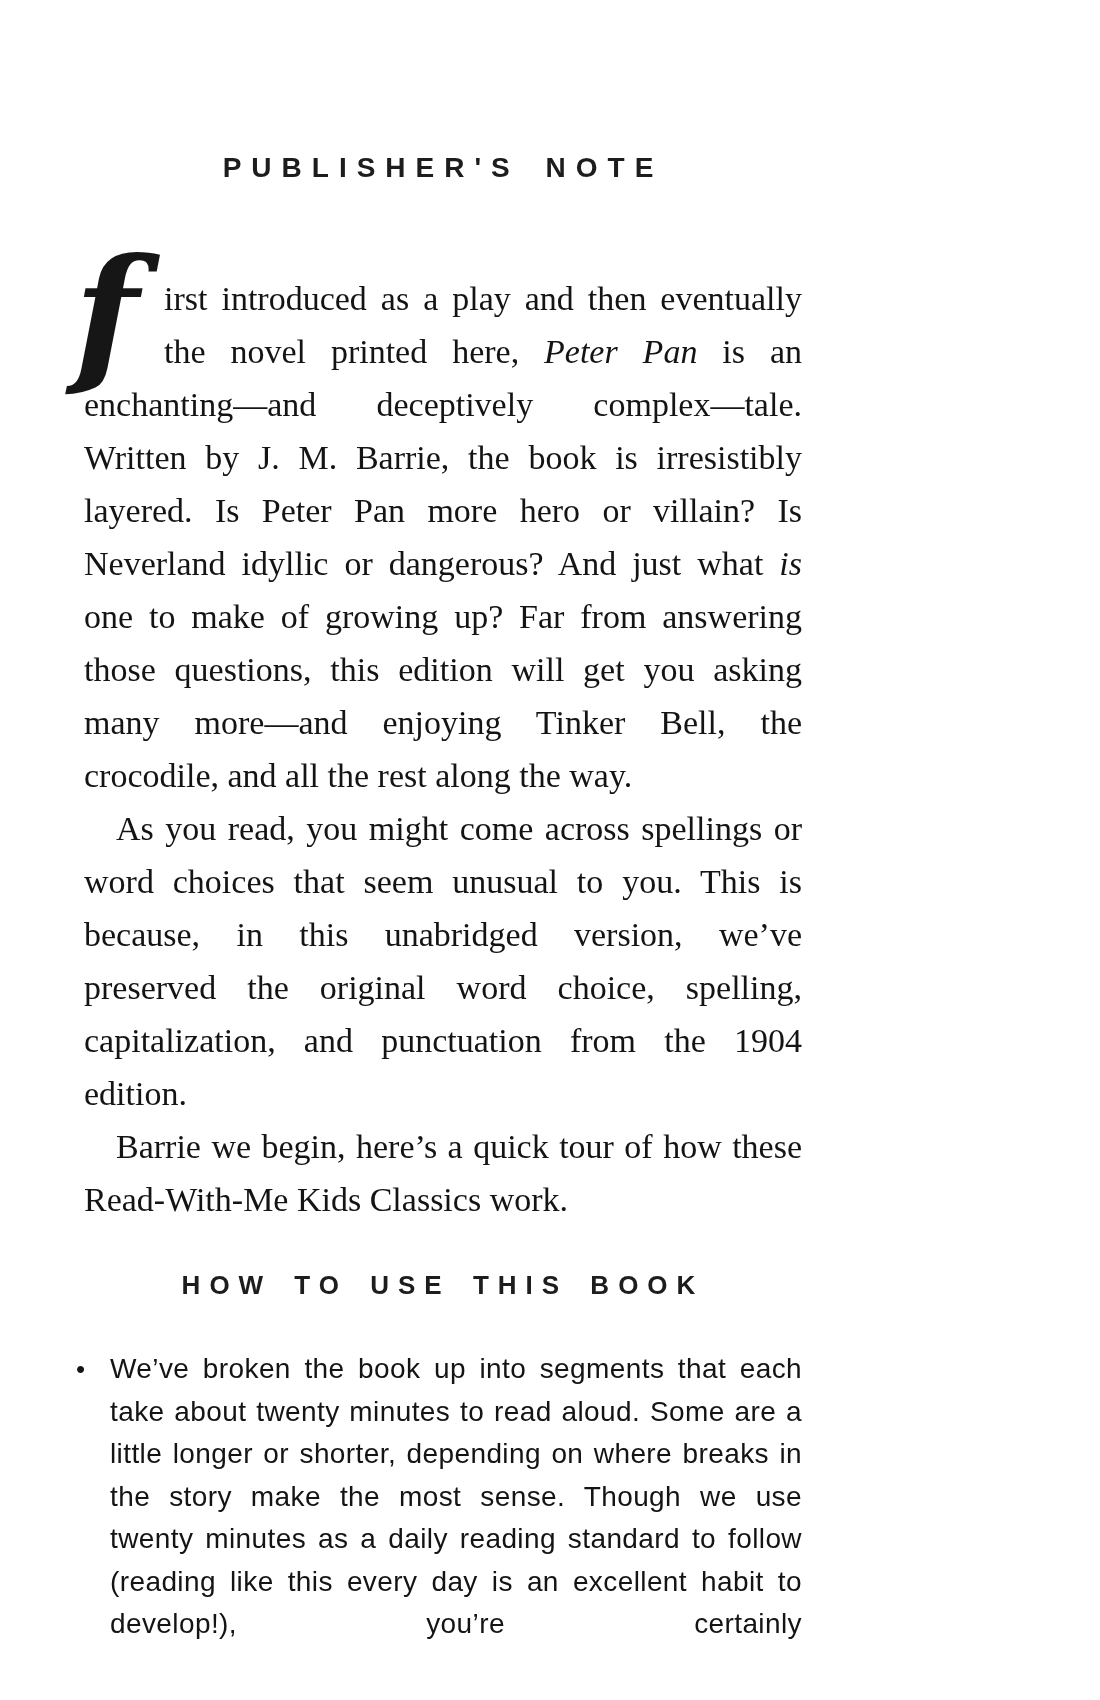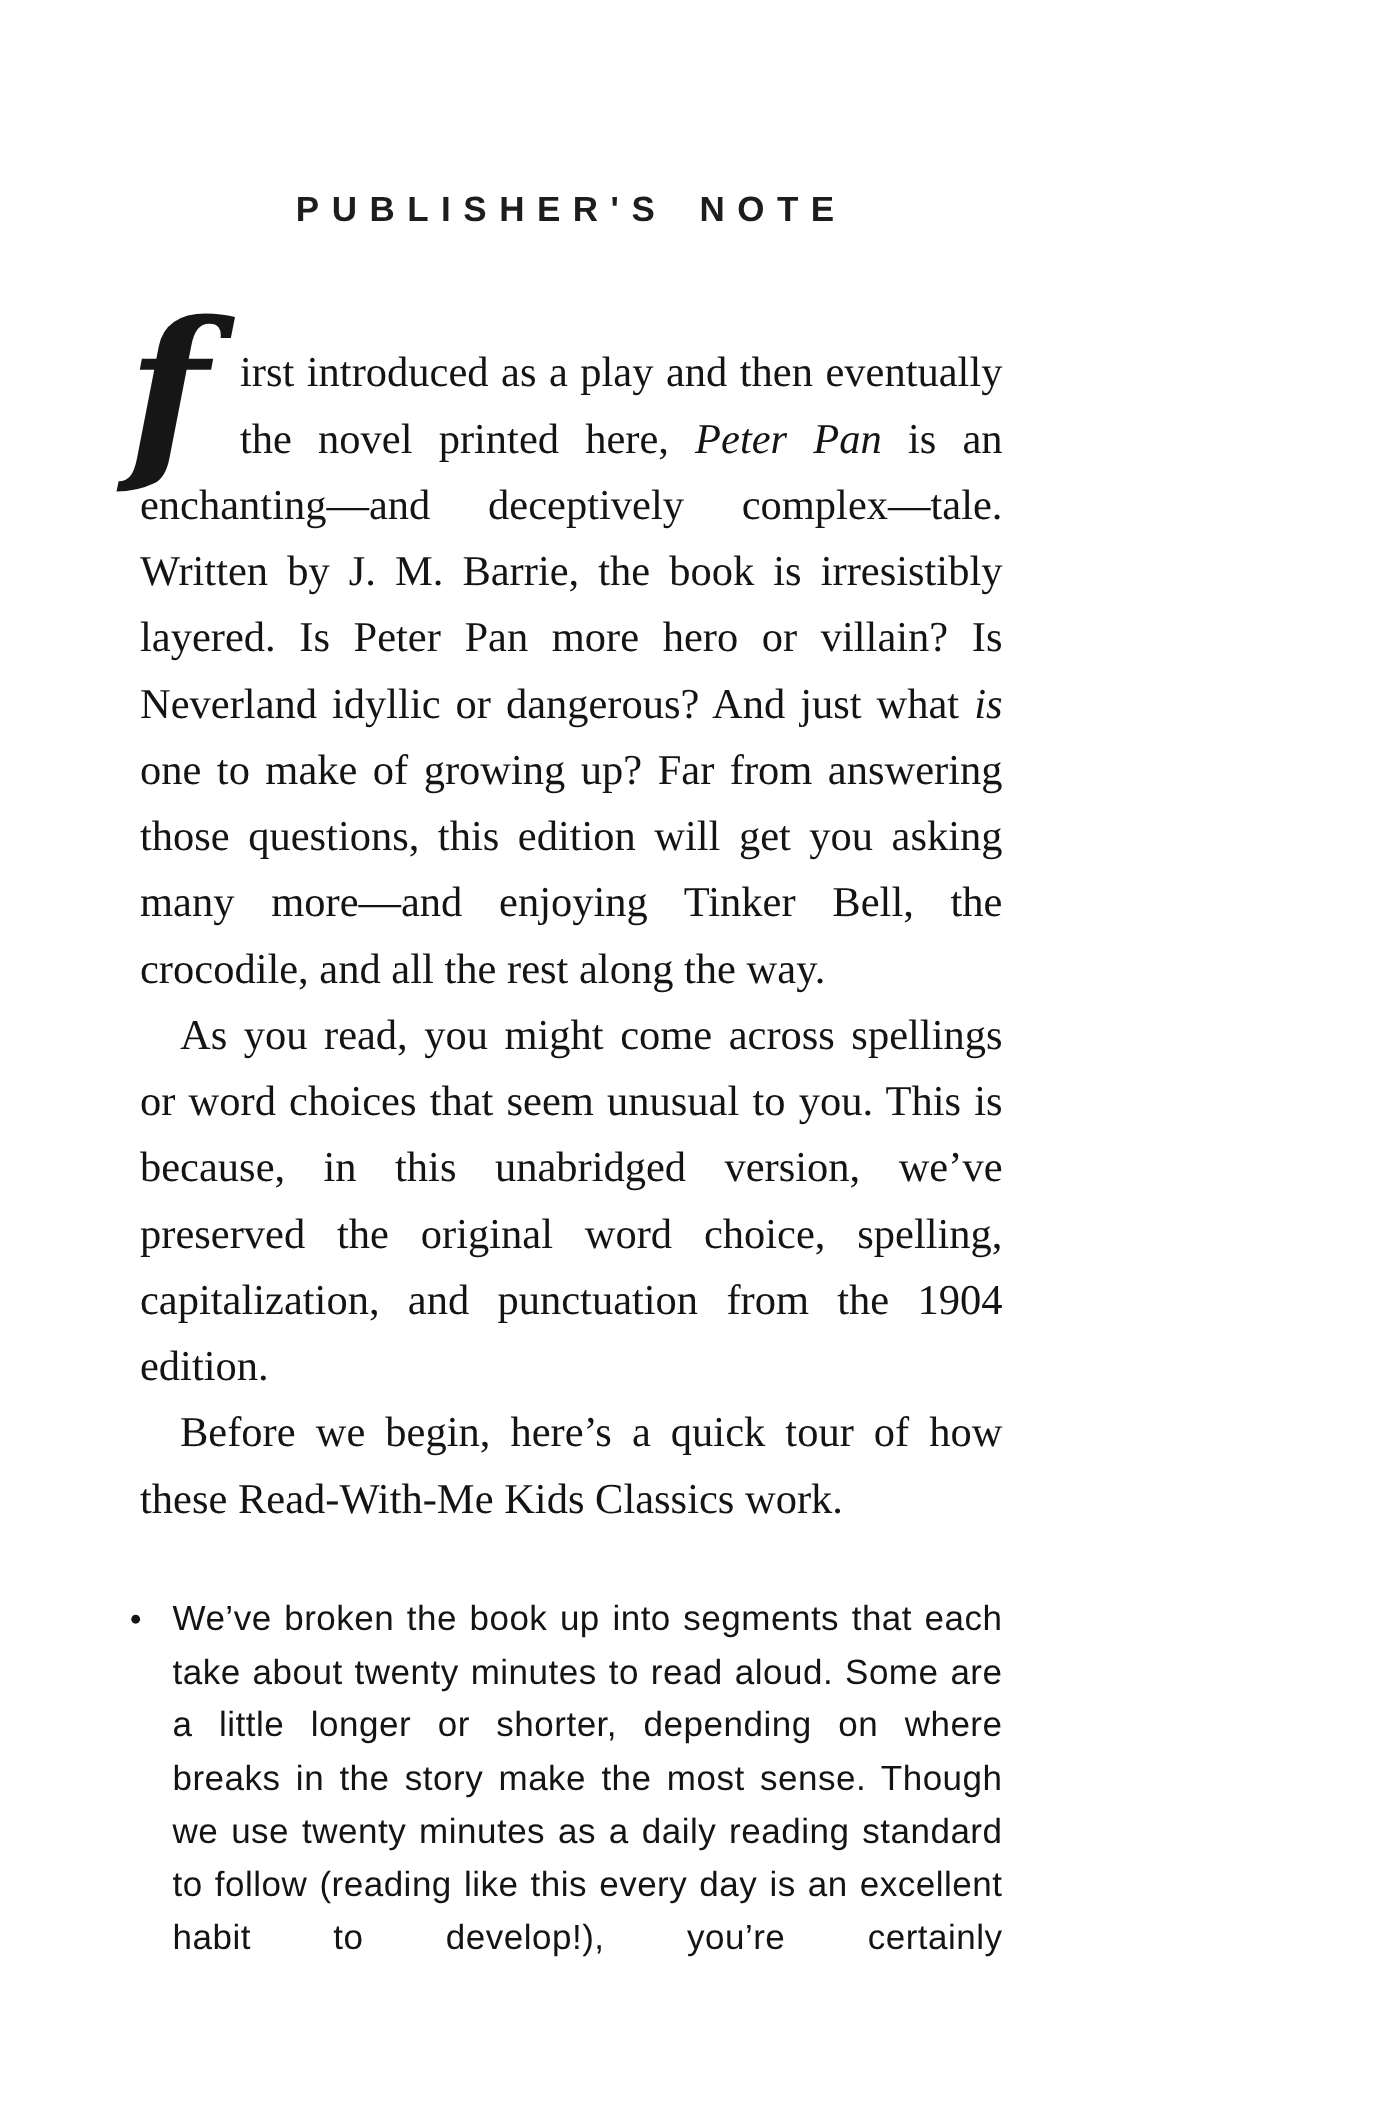--- a/index.html
+++ b/index.html
@@ -7,21 +7,21 @@
     padding: 0;
     background: #ffffff;
   }
   .page {
     position: relative;
     width: 952px;
     height: 1700px;
     box-sizing: border-box;
     background: #ffffff;
     color: #1a1a1a;
-    padding: 152px 150px 0 112px;
+    padding: 152px 150px 0 84px;
     overflow: hidden;
   }
   
   .title {
     margin: 0;
     text-align: center;
     font-family: "Liberation Sans", sans-serif;
     font-weight: 700;
     font-size: 28px;
     line-height: 32px;
@@ -105,23 +105,24 @@
   <div>
 
     <p class="par par-first">
       <span class="dropcap-box">
           <span class="dropcap-glyph">f</span>
         </span><span>irst introduced as a play and then eventually the novel printed here, </span><span class="it">Peter Pan</span><span> is an enchanting—and deceptively complex—tale. Written by J. M. Barrie, the book is irresistibly layered. Is Peter Pan more hero or villain? Is Neverland idyllic or dangerous? And just what </span><span class="it">is</span><span> one to make of growing up?  Far from answering those questions, this edition will get you asking many more—and enjoying Tinker Bell, the crocodile, and all the rest along the way.</span>
     </p>
 
     <p class="par indent">As you read, you might come across spellings or word choices that seem unusual to you. This is because, in this unabridged version, we’ve preserved the original word choice, spelling, capitalization, and punctuation from the 1904 edition.</p>
 
-    <p class="par indent">Before we begin, here’s a quick tour of how these Read-With-Me Kids Classics work.</p>
+    <p class="par indent">Barrie we begin, here’s a quick tour of how these Read-With-Me Kids Classics work.</p>
   </div>
 
+  <h2 class="section-heading">HOW TO USE THIS BOOK</h2>
 
   <ul class="bullets">
     <li>
       <span class="bullet-dot">•</span>
       <span>We’ve broken the book up into segments that each take about twenty minutes to read aloud. Some are a little longer or shorter, depending on where breaks in the story make the most sense. Though we use twenty minutes as a daily reading standard to follow (reading like this every day is an excellent habit to develop!), you’re certainly</span>
     </li>
   </ul>
 
 </div>
 

